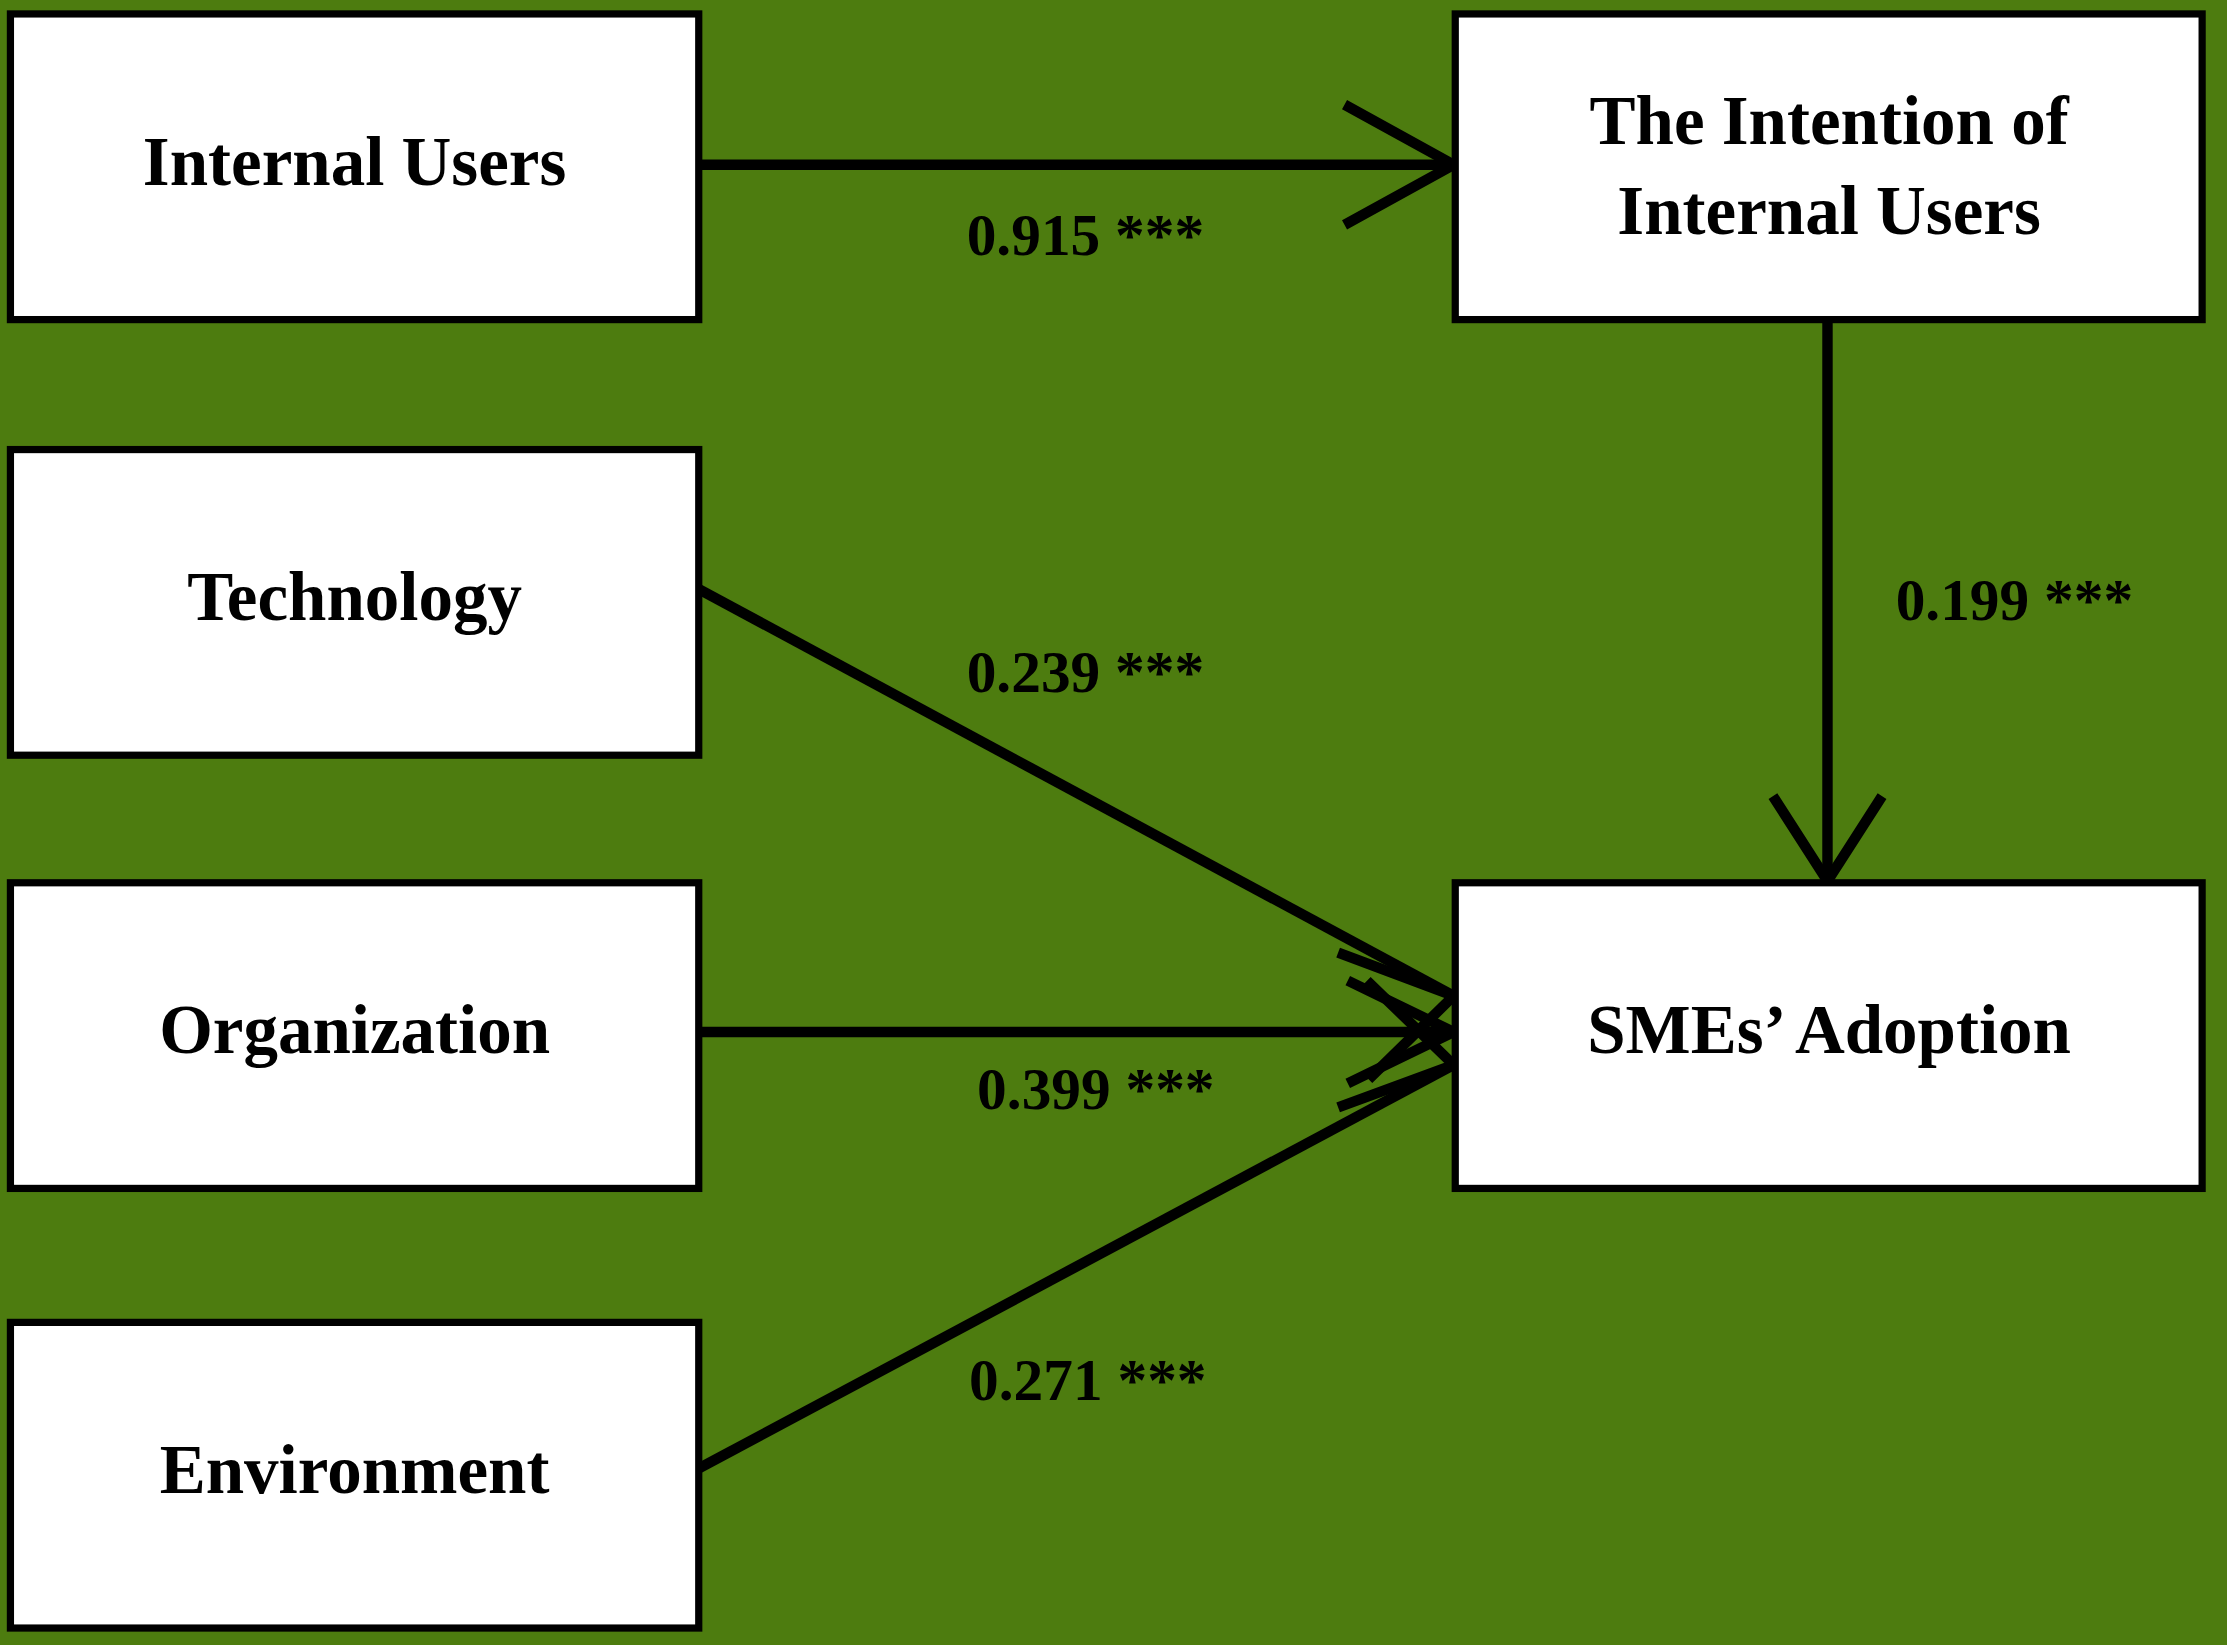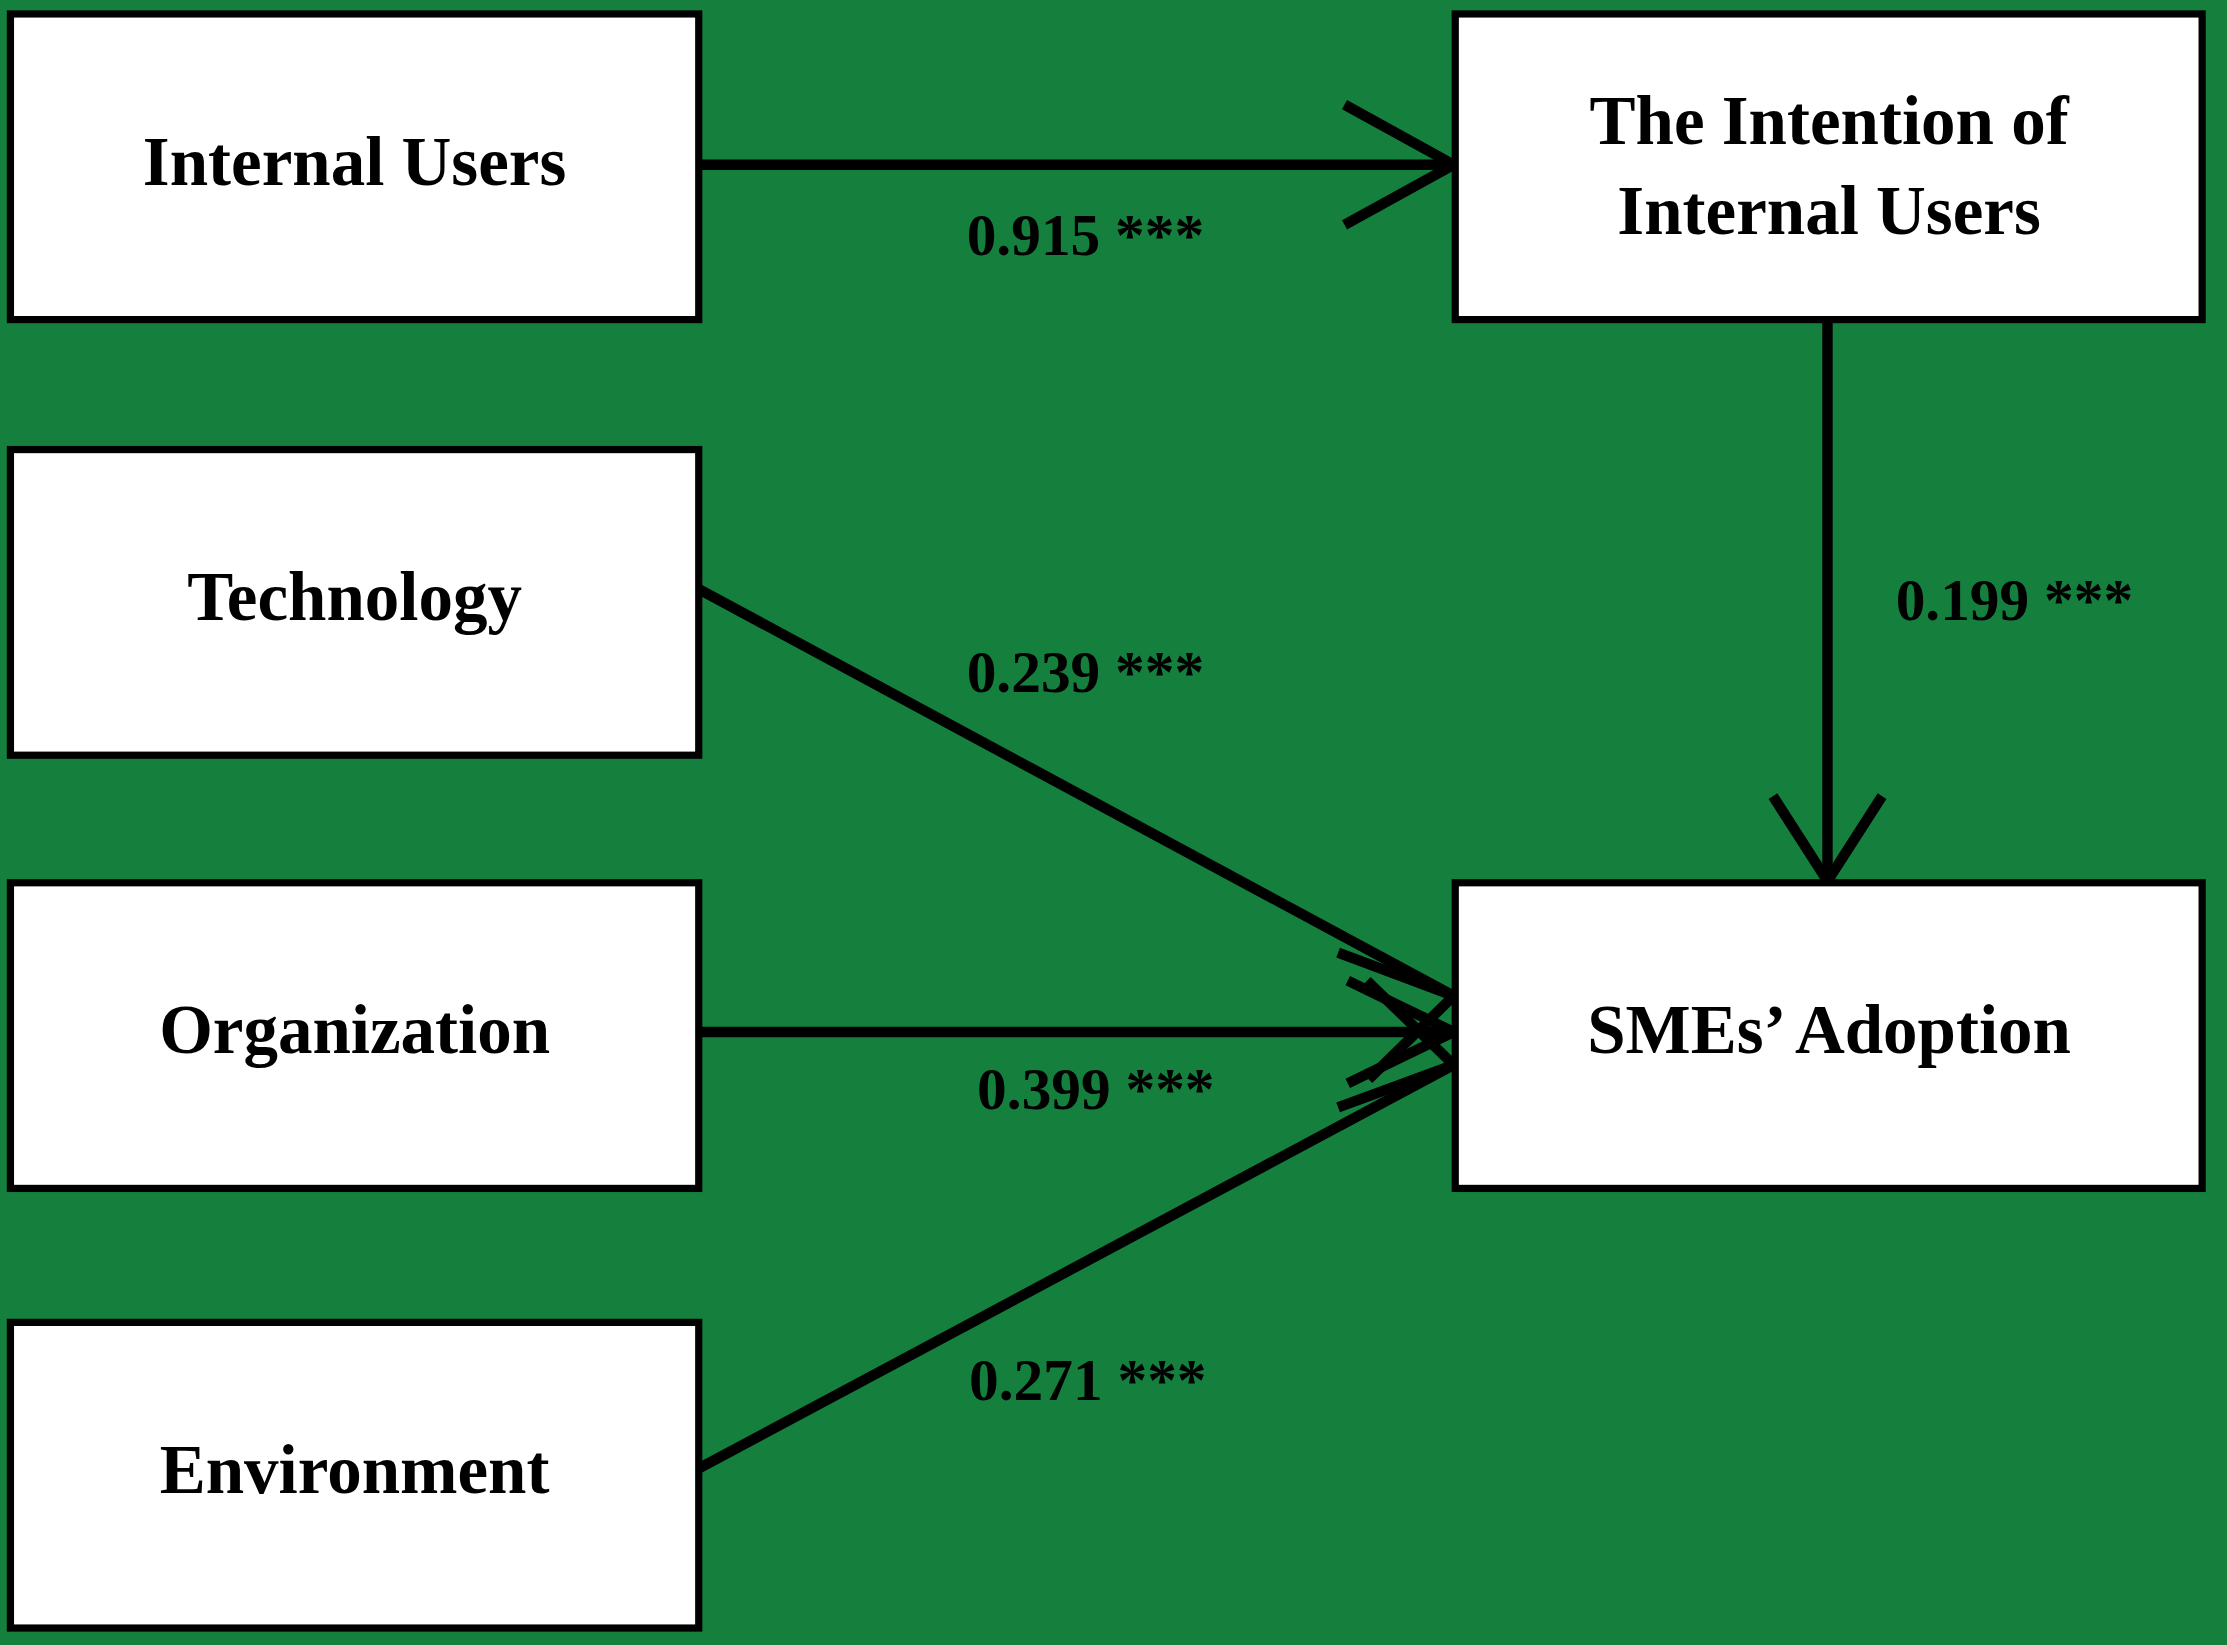--- a/index.html
+++ b/index.html
@@ -8,21 +8,21 @@
     padding: 0;
     background: #ffffff;
   }
   body {
     font-family: "Liberation Serif", "DejaVu Serif", serif;
   }
   #diagram-root {
     position: relative;
     width: 2227px;
     height: 1646px;
-    background: #15803d;
+    background: #4d7c0f;
     overflow: hidden;
   }
   svg#sem-canvas {
     display: block;
     width: 2227px;
     height: 1646px;
   }
   .node-box {
     fill: #ffffff;
     stroke: #000000;

